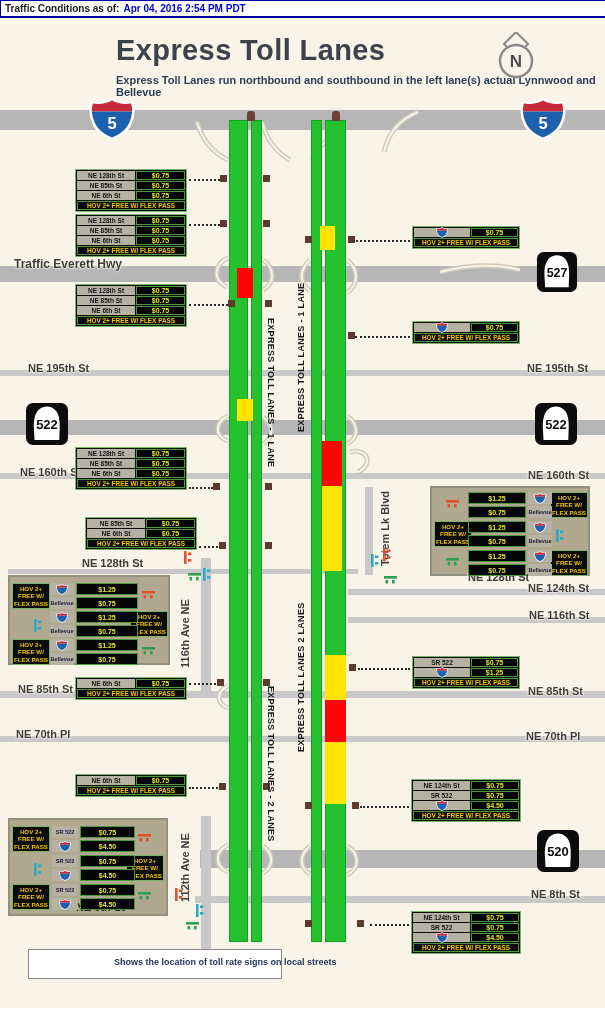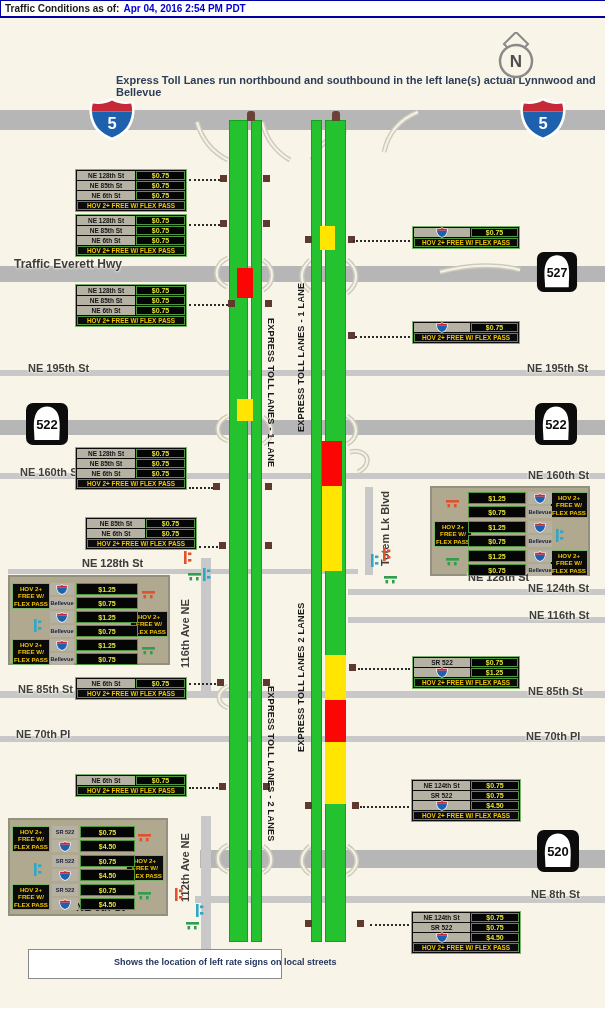--- a/index.html
+++ b/index.html
@@ -39,30 +39,31 @@
 .blue-bottom{position:absolute;left:0;top:1012px;width:605px;height:2px;background:#3a3ac8;z-index:9;}
 .ramps{position:absolute;left:0;top:0;z-index:2;}
 </style>
 </head>
 <body>
 
 <div id="app">
   <div class="topbar">
     <span class="lab">Traffic Conditions as of:</span><span class="val">Apr 04, 2016 2:54 PM PDT</span>
   </div>
+  <div class="title-heading">Express Toll Lanes</div>
   <div class="subtitle">Express Toll Lanes run northbound and southbound in the left lane(s) actual Lynnwood and Bellevue</div>
   <div class="compass">
     <svg width="44" height="52" viewBox="0 0 44 52">
       <rect x="13.5" y="3.5" width="17" height="17" transform="rotate(45 22 12)" fill="#f8f4e7" stroke="#8a8a8a" stroke-width="2"></rect>
       <circle cx="22" cy="29" r="16" fill="#f8f4e7" stroke="#8a8a8a" stroke-width="2.5"></circle>
       <text x="22" y="35" font-size="17" font-weight="bold" fill="#4d4d4d" text-anchor="middle" font-family="Liberation Sans, sans-serif">N</text>
     </svg>
   </div>
   <div class="legend-box"></div>
-  <div class="legend-text">Shows the location of left rate signs on local streets</div>
+  <div class="legend-text">Shows the location of toll rate signs on local streets</div>
   <div class="blue-bottom"></div>
 <div class="road abs" style="left: 0px; top: 110px; width: 605px; height: 20px; background: rgb(182, 182, 182); z-index: 1;"></div>
     <div class="road abs" style="left: 0px; top: 266px; width: 605px; height: 16px; background: rgb(182, 182, 182); z-index: 1;"></div>
     <div class="road abs" style="left: 0px; top: 370px; width: 605px; height: 6px; background: rgb(200, 200, 200); z-index: 1;"></div>
     <div class="road abs" style="left: 0px; top: 420px; width: 605px; height: 15px; background: rgb(182, 182, 182); z-index: 1;"></div>
     <div class="road abs" style="left: 0px; top: 473px; width: 605px; height: 6px; background: rgb(200, 200, 200); z-index: 1;"></div>
     <div class="road abs" style="left: 8px; top: 569px; width: 350px; height: 5px; background: rgb(200, 200, 200); z-index: 1;"></div>
     <div class="road abs" style="left: 348px; top: 589px; width: 257px; height: 6px; background: rgb(200, 200, 200); z-index: 1;"></div>
     <div class="road abs" style="left: 348px; top: 617px; width: 257px; height: 6px; background: rgb(200, 200, 200); z-index: 1;"></div>
     <div class="road abs" style="left: 0px; top: 691px; width: 605px; height: 7px; background: rgb(200, 200, 200); z-index: 1;"></div>

